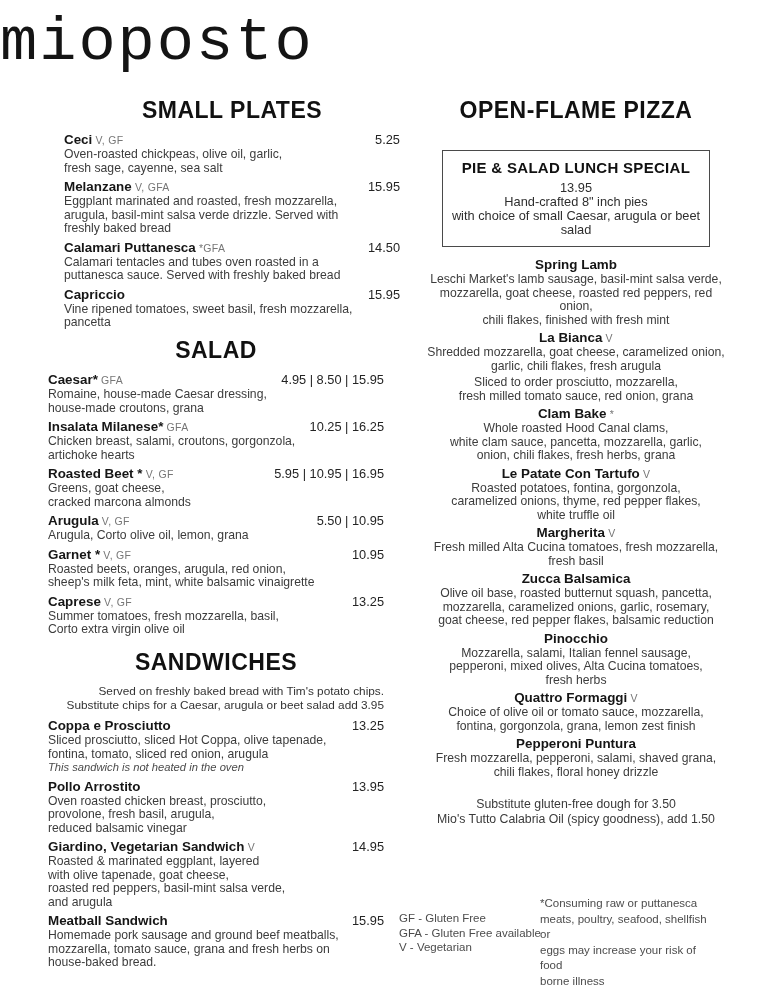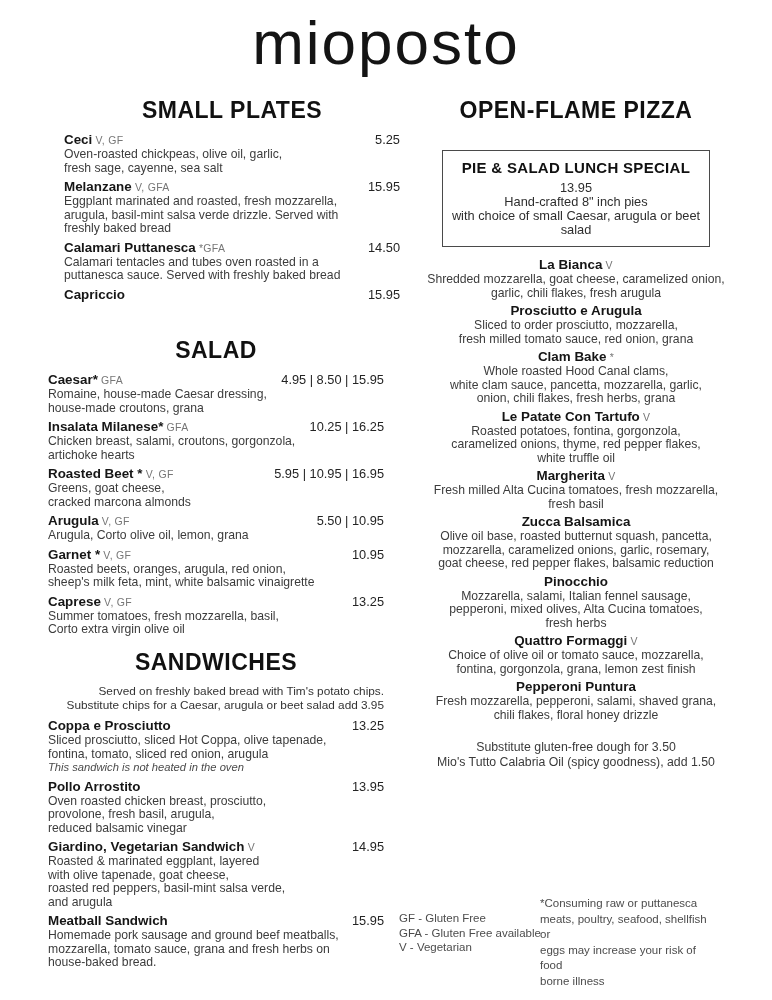--- a/index.html
+++ b/index.html
@@ -1,22 +1,22 @@
 <!DOCTYPE html>
 <html><head>
 <meta charset="utf-8">
 <style>
   html,body{margin:0;padding:0;background:#ffffff;}
   .page{
     position:relative;width:772px;height:1000px;background:#ffffff;
     font-family:"Liberation Sans",sans-serif;color:#222;overflow:hidden;
   }
   .logo{
-    position:absolute;top:6px;left:0;width:100%;text-align:center;
-    font-family:Liberation Sans, sans-serif;font-size:62px;line-height:74px;
+    position:absolute;top:6px;left:0;width:100%;text-align:left;
+    font-family:Liberation Mono, monospace;font-size:62px;line-height:74px;
     color:#141414;letter-spacing:2px;
   }
   
   .left-col{position:absolute;left:48px;top:96px;width:336px;height:890px;}
   .menu-section{position:absolute;left:0;width:100%;}
   .sec-0{top:0;margin-left:16px;}
   .sec-1{top:240px;}
   .sec-2{top:552px;}
   .section-title{
     text-align:center;font-weight:bold;font-size:23px;line-height:28px;
@@ -82,20 +82,24 @@
           <div class="item-desc">
             <div>Calamari tentacles and tubes oven roasted in a</div>
             <div>puttanesca sauce. Served with freshly baked bread</div>
           </div>
         </div>
         <div class="menu-item">
           <div class="item-head">
             <span class="item-name">Capriccio</span>
             <span class="item-price">15.95</span>
           </div>
+          <div class="item-desc">
+            <div>Vine ripened tomatoes, sweet basil, fresh mozzarella,</div>
+            <div>pancetta</div>
+          </div>
         </div>
       </div>
       <div class="menu-section sec-1">
         <div class="section-title">SALAD</div>
         <div class="menu-item">
           <div class="item-head">
             <span class="item-name">Caesar*<span class="tags"> GFA</span></span>
             <span class="item-price">4.95 | 8.50 | 15.95</span>
           </div>
           <div class="item-desc">
@@ -213,26 +217,31 @@
       <div class="special-title">PIE &amp; SALAD LUNCH SPECIAL</div>
       <div id="special-lines">
           <div class="special-line">13.95</div>
           <div class="special-line">Hand-crafted 8" inch pies</div>
           <div class="special-line">with choice of small Caesar, arugula or beet</div>
           <div class="special-line">salad</div>
         </div>
     </div>
     <div id="pizza-list">
         <div class="pizza-item">
+          <div class="pizza-name">Spring Lamb</div>
+          <div class="pizza-desc-line">Leschi Market's lamb sausage, basil-mint salsa verde,</div>
+          <div class="pizza-desc-line">mozzarella, goat cheese, roasted red peppers, red onion,</div>
+          <div class="pizza-desc-line">chili flakes, finished with fresh mint</div>
+        </div>
+        <div class="pizza-item">
           <div class="pizza-name">La Bianca<span class="tags"> V</span></div>
           <div class="pizza-desc-line">Shredded mozzarella, goat cheese, caramelized onion,</div>
           <div class="pizza-desc-line">garlic, chili flakes, fresh arugula</div>
         </div>
         <div class="pizza-item">
-          <div class="pizza-name">Prosciutto e Arugula</div>
           <div class="pizza-desc-line">Sliced to order prosciutto, mozzarella,</div>
           <div class="pizza-desc-line">fresh milled tomato sauce, red onion, grana</div>
         </div>
         <div class="pizza-item">
           <div class="pizza-name">Clam Bake<span class="tags"> *</span></div>
           <div class="pizza-desc-line">Whole roasted Hood Canal clams,</div>
           <div class="pizza-desc-line">white clam sauce, pancetta, mozzarella, garlic,</div>
           <div class="pizza-desc-line">onion, chili flakes, fresh herbs, grana</div>
         </div>
         <div class="pizza-item">

